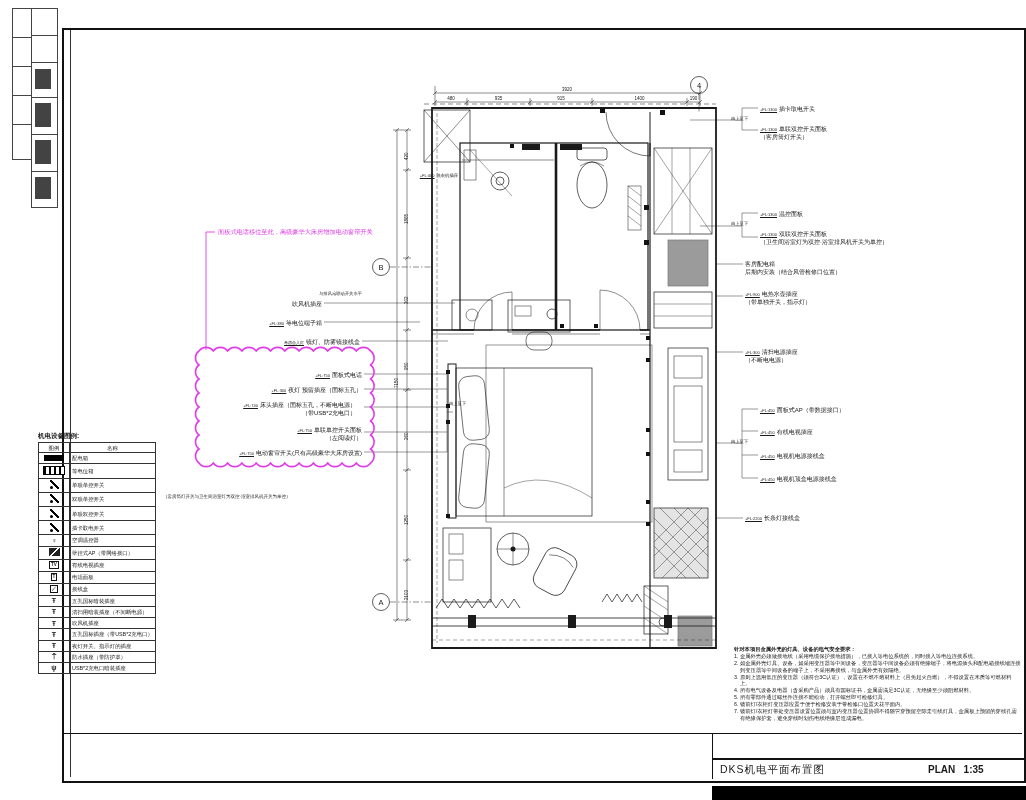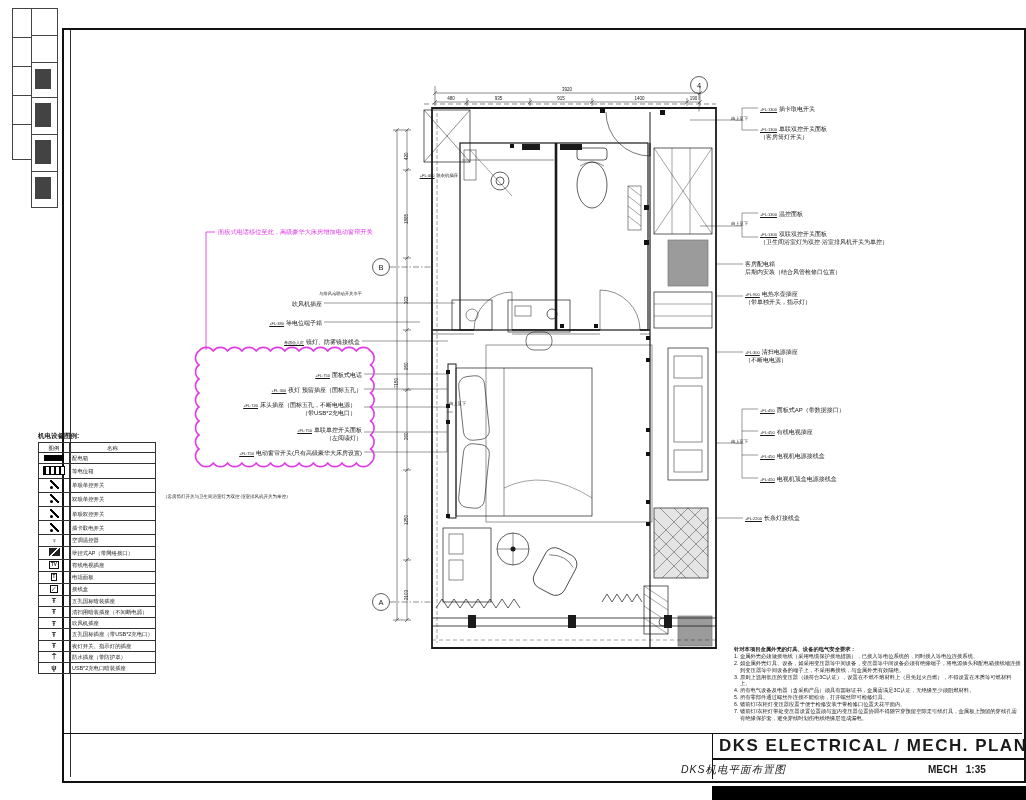--- a/index.html
+++ b/index.html
@@ -346,24 +346,23 @@
       <div class="nln">3. 原则上选用低压的变压器（须符合3C认证），设置在不燃不熔材料上（且免起火自燃），不得设置在木质等可燃材料上。</div>
       <div class="nln">4. 所有电气设备及电器（含采购产品）须具有国标证书，金属需满足3C认证，无绝缘至少须阻燃材料。</div>
       <div class="nln">5. 所有零部件通过螺丝件连接不能松动，打开螺丝即可检修灯具。</div>
       <div class="nln">6. 镜前灯/衣柜灯变压器应置于便于检修安装于带检修口位置天花平面内。</div>
       <div class="nln">7. 镜前灯/衣柜灯带处变压器设置位置须与室内变压器位置协调不得随管穿预留空隙走引线灯具，金属板上预留的穿线孔需有绝缘保护套，避免穿线时划伤电线绝缘层造成漏电。</div>
     </div>
 
   <div class="abs tline" style="left:62px;top:733px;width:960px;height:1px;"></div>
   <div class="abs tline" style="left:712px;top:758px;width:312px;height:2px;"></div>
   <div class="abs tline" style="left:712px;top:733px;width:1px;height:46px;"></div>
-  <div class="abs" id="title-en" style="left:719px;top:736px;">DKS ELECTRICAL / MECH. PLAN</div>
-  <div class="abs" id="title-cn" style="left:681px;top:763px;font-style:italic;">DKS机电平面布置图</div>
+  <div class="abs" id="title-cn" style="left:720px;top:763px;">DKS机电平面布置图</div>
   <div class="abs" id="scale-row" style="left:928px;top:764px;">
-    <span>MECH</span>&nbsp;&nbsp;
+    <span>PLAN</span>&nbsp;&nbsp;
     <span>1:35</span>
   </div>
   <div class="abs" id="bottom-black" style="left:712px;top:786px;width:314px;height:14px;"></div>
 
   <div id="labels">
       <div class="ann" style="font-size: 4.3px; top: 291px; right: 664px; text-align: right;">
         <div class="ln">与排风扇联动开关水平</div>
       </div>
       <div class="ann" style="font-size: 6px; top: 301px; right: 704px; text-align: right;">
         <div class="ln">吹风机插座</div>

